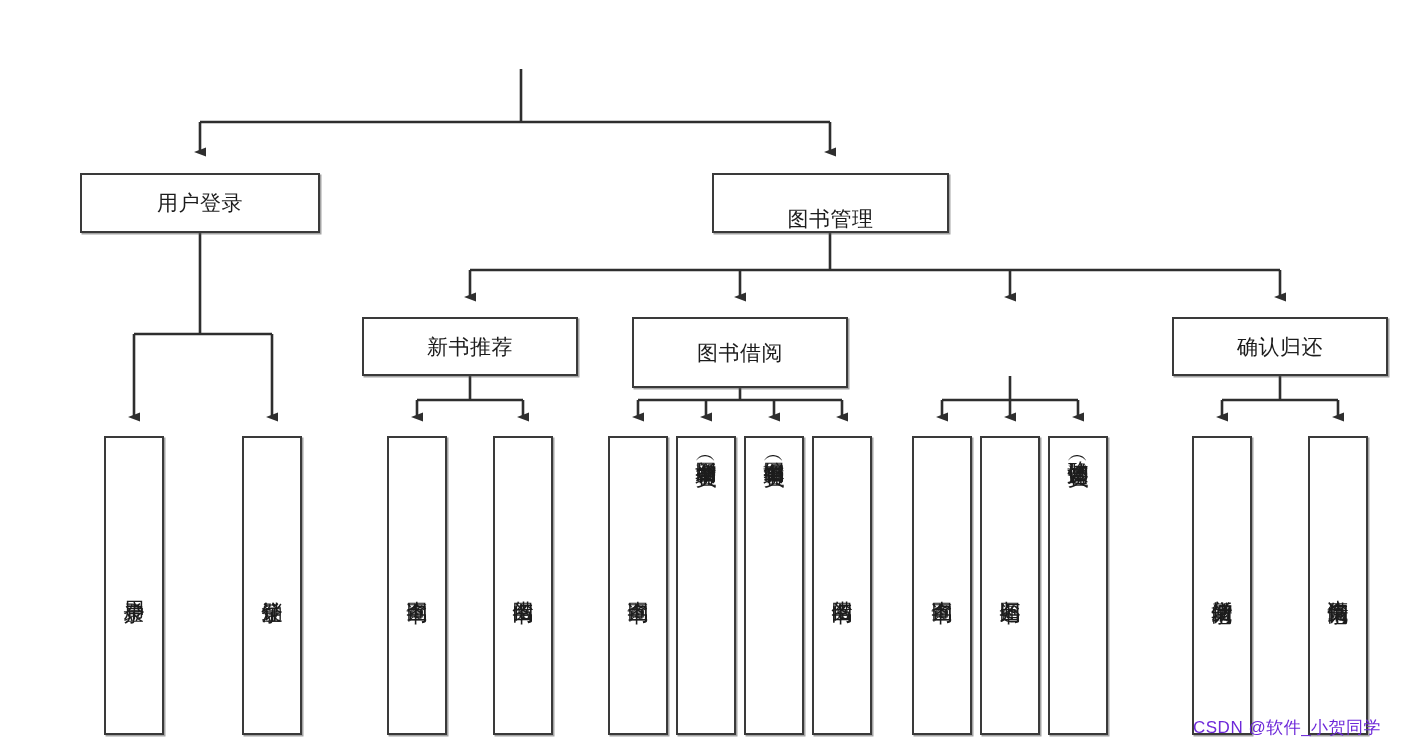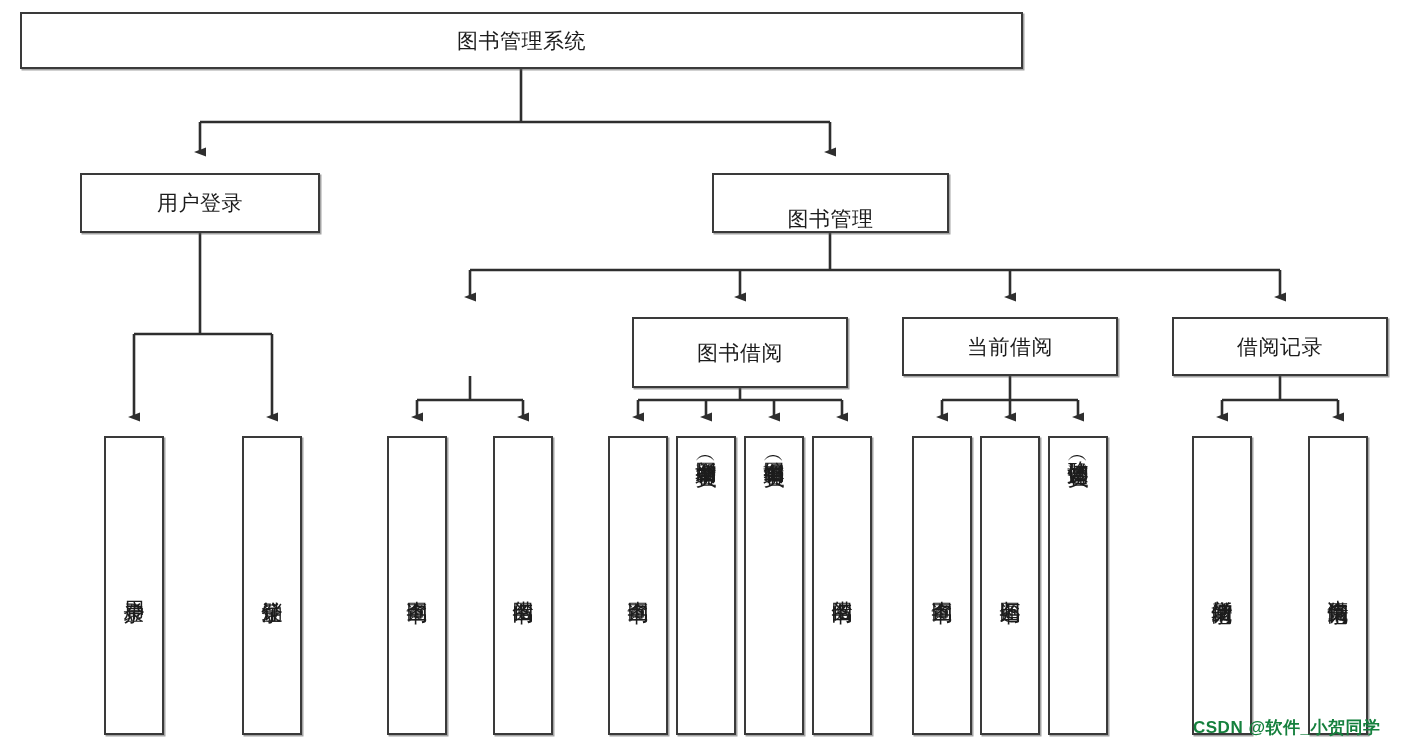--- a/index.html
+++ b/index.html
@@ -57,25 +57,24 @@
     font-size: 21px;
     line-height: 1.05;
     letter-spacing: 1px;
   }
   .node.vert.centered {
     align-items: center;
     padding-top: 0;
   }
   .watermark {
     position: absolute;
-    color: #15803d;
+    color: #6d28d9;
     font-size: 17px;
     white-space: nowrap;
     letter-spacing: 0.5px;
-    font-weight: bold;
   }
 </style>
 </head>
 <body>
 
 <div id="diagram-root">
 
   <svg class="wires" viewBox="0 0 1405 747">
     <defs>
       <marker id="arrow" markerWidth="12" markerHeight="12" refX="5.5" refY="6" orient="auto" markerUnits="userSpaceOnUse">
@@ -122,43 +121,40 @@
       <path d="M1010,400 L1010,417" marker-end="url(#arrow)"></path>
       <path d="M1078,400 L1078,417" marker-end="url(#arrow)"></path>
 
       <path d="M1280,376 L1280,400"></path>
       <path d="M1222,400 L1338,400"></path>
       <path d="M1222,400 L1222,417" marker-end="url(#arrow)"></path>
       <path d="M1338,400 L1338,417" marker-end="url(#arrow)"></path>
     </g>
   </svg>
 
-  <div class="node horiz" style="left:20px; top:12px; width:1003px; height:57px;">
-    <span class="node-label">图书管理系统</span>
-  </div>
 
   <div class="node horiz" style="left:80px; top:173px; width:240px; height:60px;">
     <span class="node-label">用户登录</span>
   </div>
 
   <div class="node horiz" style="left:712px; top:173px; width:237px; height:60px;align-items:flex-end;">
     <span class="node-label">图书管理</span>
   </div>
 
+  <div class="node horiz" style="left:362px; top:317px; width:216px; height:59px;">
+    <span class="node-label">新书推荐</span>
+  </div>
 
   <div class="node horiz" style="left:632px; top:317px; width:216px; height:71px;">
     <span class="node-label">图书借阅</span>
   </div>
 
-  <div class="node horiz" style="left:902px; top:317px; width:216px; height:59px;">
-    <span class="node-label">当前借阅</span>
-  </div>
 
   <div class="node horiz" style="left:1172px; top:317px; width:216px; height:59px;">
-    <span class="node-label">借阅记录</span>
+    <span class="node-label">确认归还</span>
   </div>
 
   <div class="node vert centered" style="left:104px; top:436px; width:60px; height:299px;">
     <span class="node-label">用户登录</span>
   </div>
 
   <div class="node vert centered" style="left:242px; top:436px; width:60px; height:299px;">
     <span class="node-label">注销登录</span>
   </div>
 

